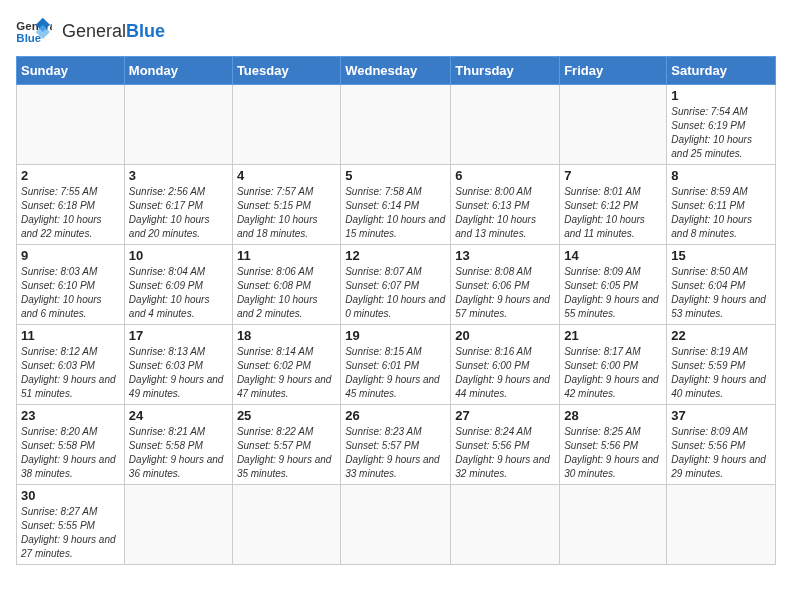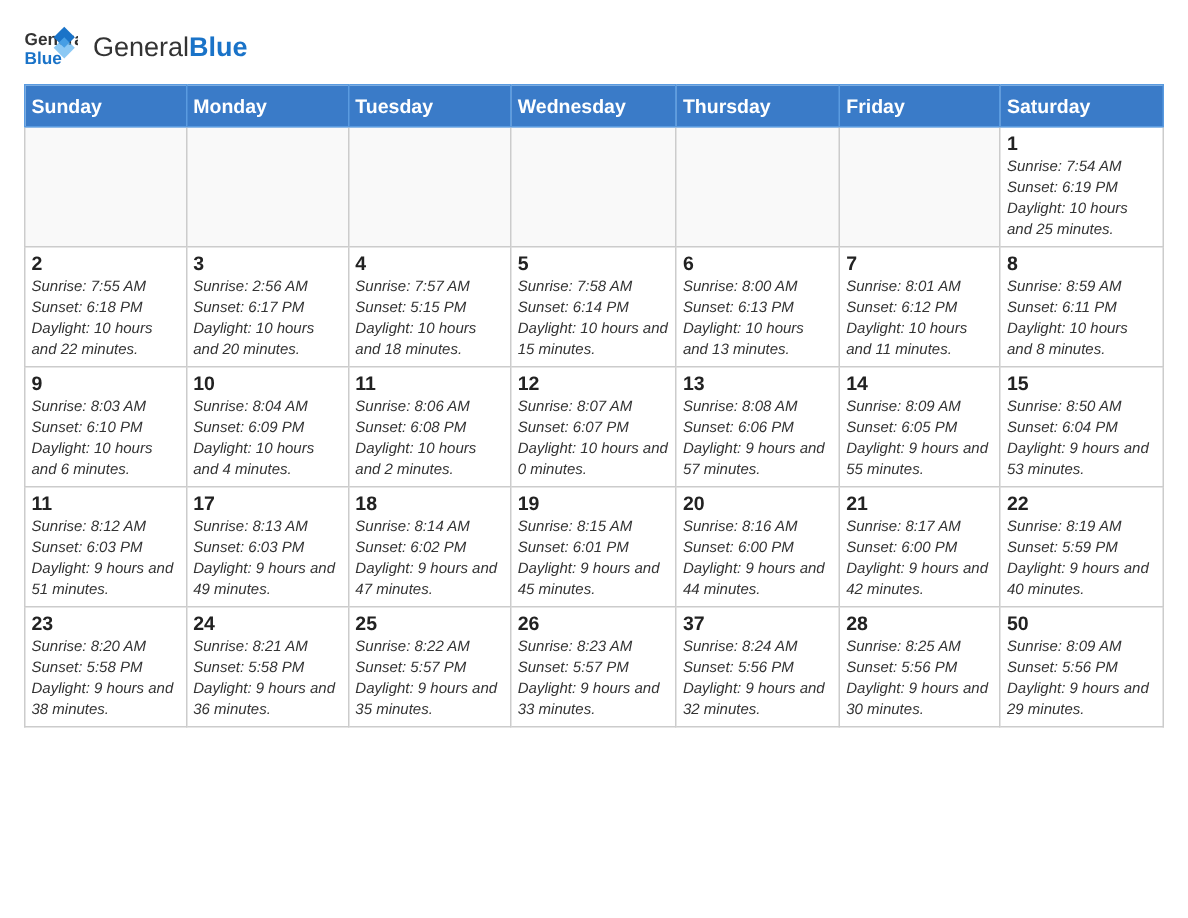--- a/index.html
+++ b/index.html
@@ -279,32 +279,46 @@
 Sunset: 5:57 PM
 Daylight: 9 hours and 35 minutes.</div>
         </td>
         <td class="filled">
           <span class="day-number">26</span>
           <div class="day-info">Sunrise: 8:23 AM
 Sunset: 5:57 PM
 Daylight: 9 hours and 33 minutes.</div>
         </td>
         <td class="filled">
-          <span class="day-number">37</span>
+          <span class="day-number">27</span>
           <div class="day-info">Sunrise: 8:24 AM
 Sunset: 5:56 PM
 Daylight: 9 hours and 32 minutes.</div>
         </td>
         <td class="filled">
           <span class="day-number">28</span>
           <div class="day-info">Sunrise: 8:25 AM
 Sunset: 5:56 PM
 Daylight: 9 hours and 30 minutes.</div>
         </td>
         <td class="filled">
-          <span class="day-number">50</span>
+          <span class="day-number">37</span>
           <div class="day-info">Sunrise: 8:09 AM
 Sunset: 5:56 PM
 Daylight: 9 hours and 29 minutes.</div>
         </td>
+      </tr>
+      <tr>
+        <td class="filled">
+          <span class="day-number">30</span>
+          <div class="day-info">Sunrise: 8:27 AM
+Sunset: 5:55 PM
+Daylight: 9 hours and 27 minutes.</div>
+        </td>
+        <td class="empty"></td>
+        <td class="empty"></td>
+        <td class="empty"></td>
+        <td class="empty"></td>
+        <td class="empty"></td>
+        <td class="empty"></td>
       </tr>
     </tbody>
 </table>
 
 </body></html>

